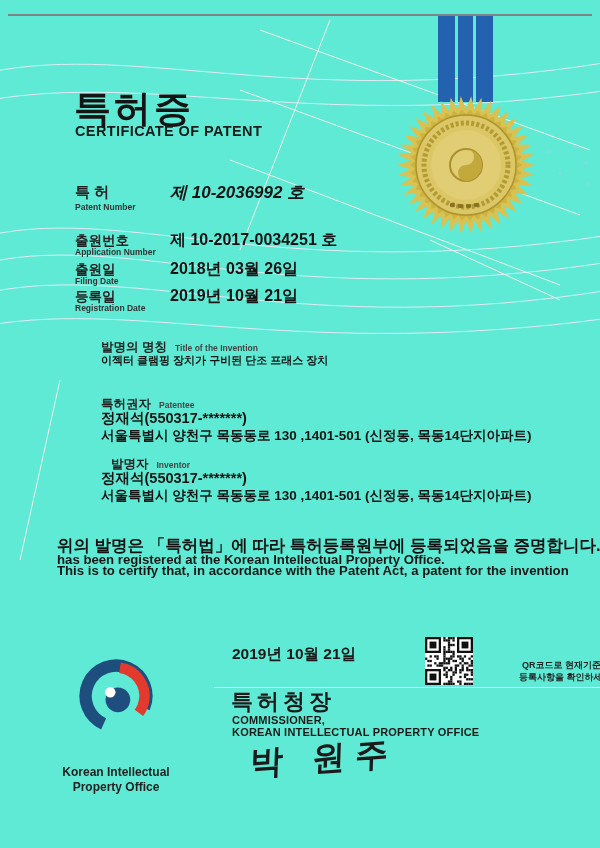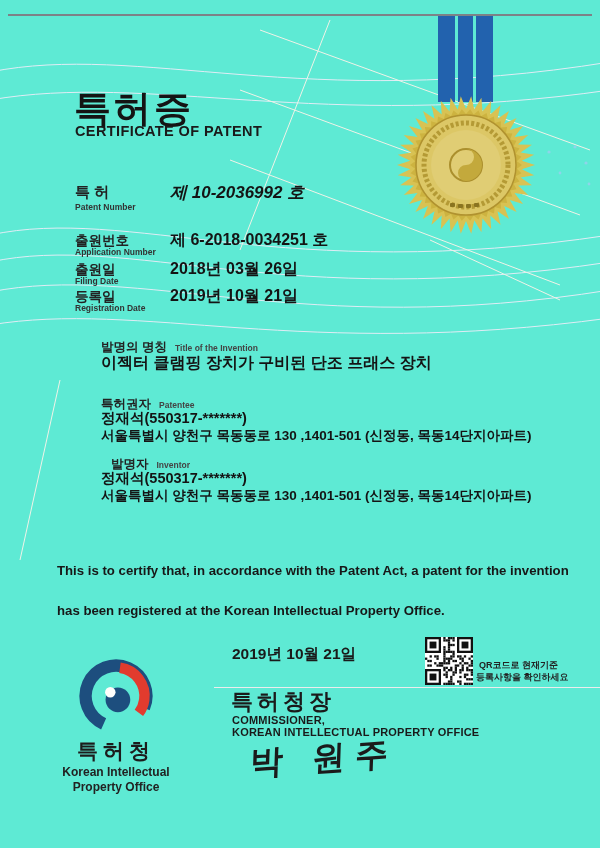--- a/index.html
+++ b/index.html
@@ -38,21 +38,21 @@
   .sec-label{font-size:12.5px;font-weight:700;color:#222;}
   .sec-sub{font-size:8.5px;font-weight:700;color:#444;margin-left:8px;}
   .sec-line{font-weight:700;color:#141414;white-space:nowrap;}
 
   .stmt-ko{position:absolute;left:57px;top:535px;font-size:16.5px;font-weight:800;white-space:nowrap;color:#111;}
   .stmt-en{position:absolute;left:57px;font-size:13.2px;font-weight:700;white-space:nowrap;color:#171717;}
 
   .issue-date{position:absolute;left:232px;top:644px;font-size:15.5px;font-weight:700;}
 
   .qr{position:absolute;left:425px;top:637px;width:48px;height:48px;}
-  .qr-note{position:absolute;font-size:9px;font-weight:700;color:#222;white-space:nowrap;}
+  .qr-note{position:absolute;font-size:9px;font-weight:700;color:#222;white-space:nowrap;margin-left:43px;}
 
   .artifact-line{position:absolute;left:214px;top:687px;width:386px;height:1px;background:#ececec;}
 
   .comm-ko{position:absolute;left:231px;top:687px;font-size:22px;font-weight:800;letter-spacing:4px;}
   .comm-en1{position:absolute;left:232px;top:714px;font-size:11px;font-weight:800;letter-spacing:0.2px;}
   .comm-en2{position:absolute;left:232px;top:726px;font-size:11px;font-weight:700;letter-spacing:0.2px;}
 
   .signature{position:absolute;left:250px;top:736px;font-size:33px;font-weight:800;letter-spacing:10px;transform:rotate(-4deg) skewX(-6deg);color:#1b1b1b;}
 
   .logo{position:absolute;left:78px;top:658px;width:76px;height:76px;}
@@ -117,49 +117,50 @@
 
   <div class="title-ko">특허증</div>
   <div class="title-en">CERTIFICATE OF PATENT</div>
 
   <div class="f-label" style="top:183px;font-size:15px;">특 허</div>
   <div class="f-sub" style="top:202px;">Patent Number</div>
   <div class="f-value" style="top:181px;font-size:17px;font-style:italic;">제 10-2036992 호</div>
 
   <div class="f-label" style="top:232px;font-size:13.5px;">출원번호</div>
   <div class="f-sub" style="top:247px;">Application Number</div>
-  <div class="f-value" style="top:230px;font-size:16px;">제 6-2018-0034251 호</div>
+  <div class="f-value" style="top:230px;font-size:16px;">제 10-2017-0034251 호</div>
 
   <div class="f-label" style="top:261px;font-size:13.5px;">출원일</div>
   <div class="f-sub" style="top:276px;">Filing Date</div>
   <div class="f-value" style="top:259px;font-size:16px;">2018년  03월  26일</div>
 
   <div class="f-label" style="top:288px;font-size:13.5px;">등록일</div>
   <div class="f-sub" style="top:303px;">Registration Date</div>
   <div class="f-value" style="top:286px;font-size:16px;">2019년  10월  21일</div>
 
   <div class="abs" style="left:101px;top:337px;">
     <span class="sec-label">발명의 명칭</span><span class="sec-sub">Title of the Invention</span>
   </div>
-  <div class="abs sec-line" style="left:101px;top:353px;font-size:16px;">이젝터 클램핑 장치가 구비된 단조 프래스 장치</div>
+  <div class="abs sec-line" style="left:101px;top:353px;font-size:11px;">이젝터 클램핑 장치가 구비된 단조 프래스 장치</div>
 
   <div class="abs" style="left:101px;top:394px;">
     <span class="sec-label">특허권자</span><span class="sec-sub">Patentee</span>
   </div>
   <div class="abs sec-line" style="left:101px;top:409px;font-size:14.5px;">정재석(550317-*******)</div>
   <div class="abs sec-line" style="left:101px;top:427px;font-size:13.5px;">서울특별시 양천구 목동동로 130 ,1401-501 (신정동, 목동14단지아파트)</div>
 
   <div class="abs" style="left:101px;top:454px;margin-left:10px;">
     <span class="sec-label">발명자</span><span class="sec-sub">Inventor</span>
   </div>
   <div class="abs sec-line" style="left:101px;top:469px;font-size:14.5px;">정재석(550317-*******)</div>
   <div class="abs sec-line" style="left:101px;top:487px;font-size:13.5px;">서울특별시 양천구 목동동로 130 ,1401-501 (신정동, 목동14단지아파트)</div>
 
+  <div class="stmt-ko">위의 발명은 「특허법」에 따라 특허등록원부에 등록되었음을 증명합니다.</div>
   <div class="stmt-en" style="top:563px;">This is to certify that, in accordance with the Patent Act, a patent for the invention</div>
-  <div class="stmt-en" style="top:603px;">has been registered at the Korean Intellectual Property Office.</div>
+  <div class="stmt-en" style="top:552px;">has been registered at the Korean Intellectual Property Office.</div>
 
   <div class="issue-date">2019년 10월 21일</div>
 
   <svg class="qr" viewBox="0 0 42 42">
     <rect x="0" y="0" width="42" height="42" fill="#fff"></rect>
     <g fill="#111">
       <rect x="0" y="0" width="14" height="14"></rect>
         <rect x="28" y="0" width="14" height="14"></rect>
         <rect x="0" y="28" width="14" height="14"></rect>
     </g>
@@ -304,17 +305,16 @@
   <div class="comm-en2">KOREAN INTELLECTUAL PROPERTY OFFICE</div>
 
   <div class="signature">박 원주</div>
 
   <svg class="logo" viewBox="-40 -40 80 80">
     <circle r="32" fill="none" stroke="#1d4e7e" stroke-width="13" stroke-dasharray="150 52" transform="rotate(114)"></circle>
     <circle r="30" fill="none" stroke="#e23b2e" stroke-width="11" stroke-dasharray="62 127" transform="rotate(-82)"></circle>
     <circle cx="2" cy="4" r="13" fill="#1d4e7e"></circle>
     <circle cx="-6" cy="-4" r="5.5" fill="#fffefc"></circle>
   </svg>
-  <div class="logo-ko">특허청</div>
   <div class="logo-en" style="top:765px;">Korean Intellectual</div>
   <div class="logo-en" style="top:780px;">Property Office</div>
 
 </div>
 
 </body></html>

